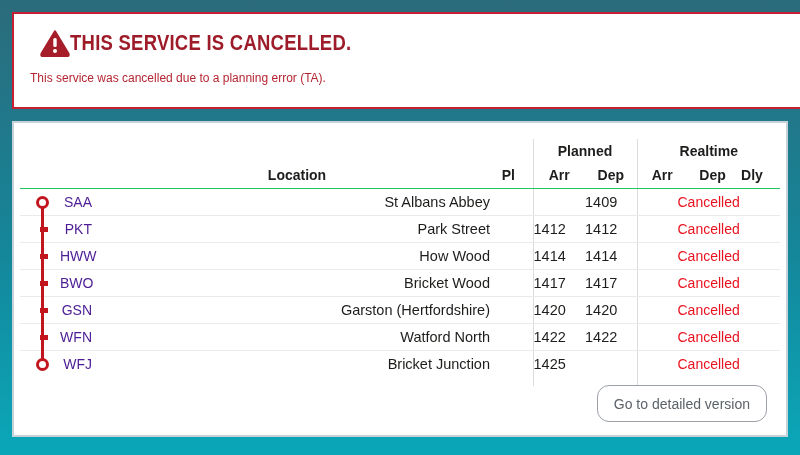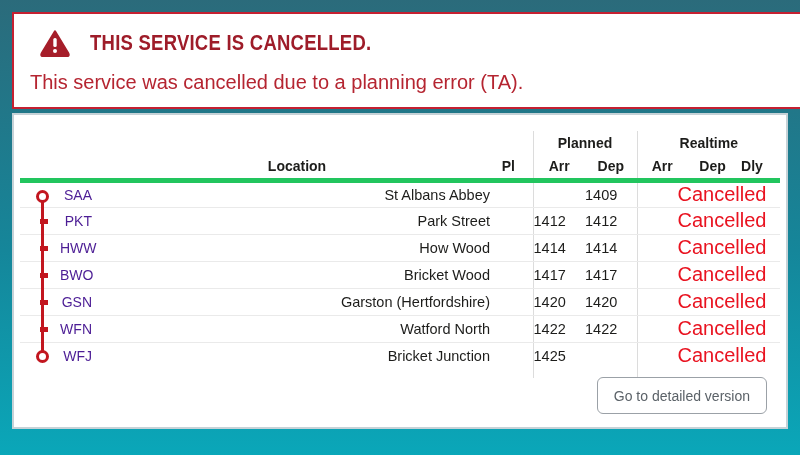--- a/index.html
+++ b/index.html
@@ -13,43 +13,43 @@
 
   
   .alert-banner {
     position: absolute;
     left: 12px; top: 12px; right: -2px; height: 97px;
     background: #ffffff;
     border: 2px solid #c52031;
     padding: 14px 20px 0 16px;
   }
   .alert-head {
-    display: flex; align-items: center; gap: 20px;
+    display: flex; align-items: center; 
     padding-left: 10px; height: 30px;
   }
   .alert-title {
     display: inline-block;
     font-weight: bold;
     font-size: 22px;
     letter-spacing: 0.3px;
     color: #9e1c29;
     transform: scaleX(0.84);
     transform-origin: left center;
     white-space: nowrap;
   }
   .alert-message {
     margin-top: 13px;
-    font-size: 20px;
+    font-size: 12px;
     color: #b52531;
   }
 
   
   .panel {
     position: absolute;
-    left: 12px; top: 113px;
+    left: 12px; top: 121px;
     width: 776px; height: 316px;
     background: #ffffff;
     border: 2px solid #c6d2d7;
   }
 
   table.svc {
     border-collapse: collapse;
     table-layout: fixed;
     width: 760px;
     margin: 16px 0 0 6px;
@@ -63,36 +63,36 @@
   col.w-parr   { width: 52px; }
   col.w-pdep   { width: 52px; }
   col.w-rarr   { width: 50px; }
   col.w-rdep   { width: 51px; }
   col.w-dly    { width: 42px; }
 
   thead th { font-weight: bold; font-size: 14px; }
   tr.group-row th { height: 23px; vertical-align: middle; text-align: center; }
   tr.colhead-row th {
     height: 26px; vertical-align: middle; text-align: center;
-    border-bottom: 5px solid #22c55e;
+    border-bottom: 1px solid #22c55e;
   }
   th.h-location { text-align: left; padding-left: 4px; }
   th.h-pl  { text-align: right; padding-right: 6px; margin-top: 40px; }
   th.h-dly { text-align: right; padding-right: 14px; }
 
   .b-left { border-left: 1px solid #dcdcdc; }
 
   tbody td { height: 27px; vertical-align: middle; border-bottom: 1px solid #eaeaea; }
   tbody tr.no-sep td { border-bottom: none; }
   td.c-code { text-align: right; padding-right: 8px; color: #4c1d95; font-size: 14px; }
   td.c-name { text-align: right; padding-left: 4px; }
   td.c-time { }
   td.c-cancel {
     text-align: center; padding-left: 40px;
-    color: #e91320; font-size: 20px;
+    color: #e91320; font-size: 14px;
   }
   tr.spacer-row td { height: 9px; border-bottom: none; }
 
   
   td.c-marker { position: relative; }
   .route-seg {
     position: absolute; left: 21px; width: 3px;
     background: #c2161f; z-index: 2;
   }
   .seg-full  { top: -1px; bottom: -1px; }
@@ -109,21 +109,21 @@
     width: 8px; height: 5px;
     background: #c2161f; z-index: 3;
   }
 
   
   .detail-btn {
     position: absolute; right: 19px; bottom: 13px;
     height: 37px; padding: 0 16px;
     background: #ffffff;
     border: 1px solid #9ba1a7;
-    border-radius: 6px;
+    border-radius: 12px;
     font-family: "Liberation Sans", sans-serif;
     font-size: 14px;
     color: #5b6268;
     cursor: pointer;
   }
 </style>
 </head>
 <body>
 
 <div class="alert-banner">

